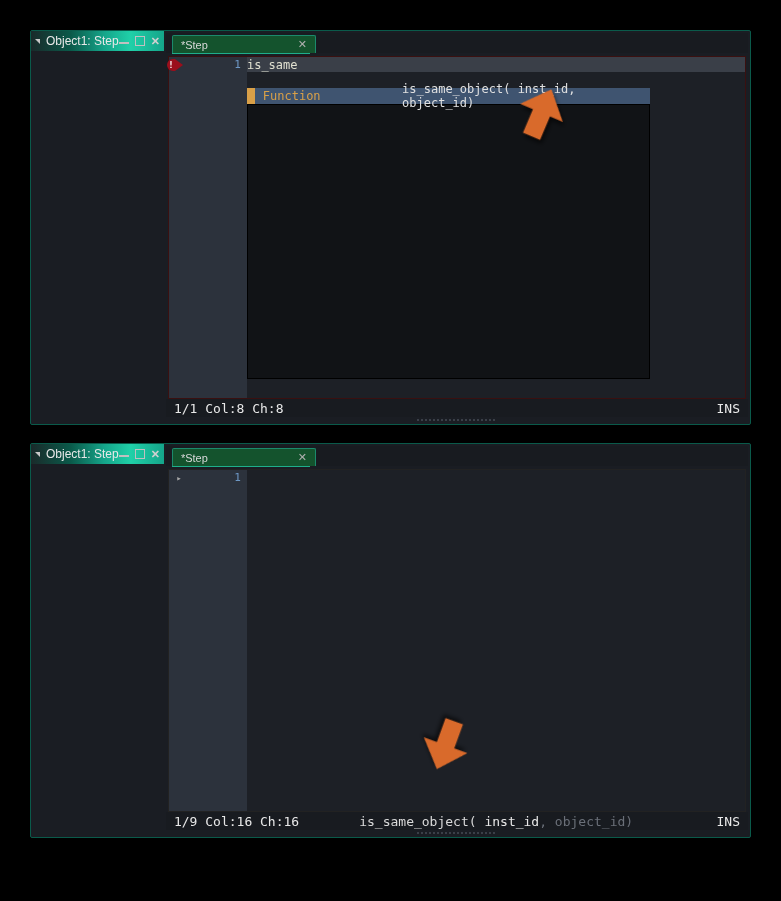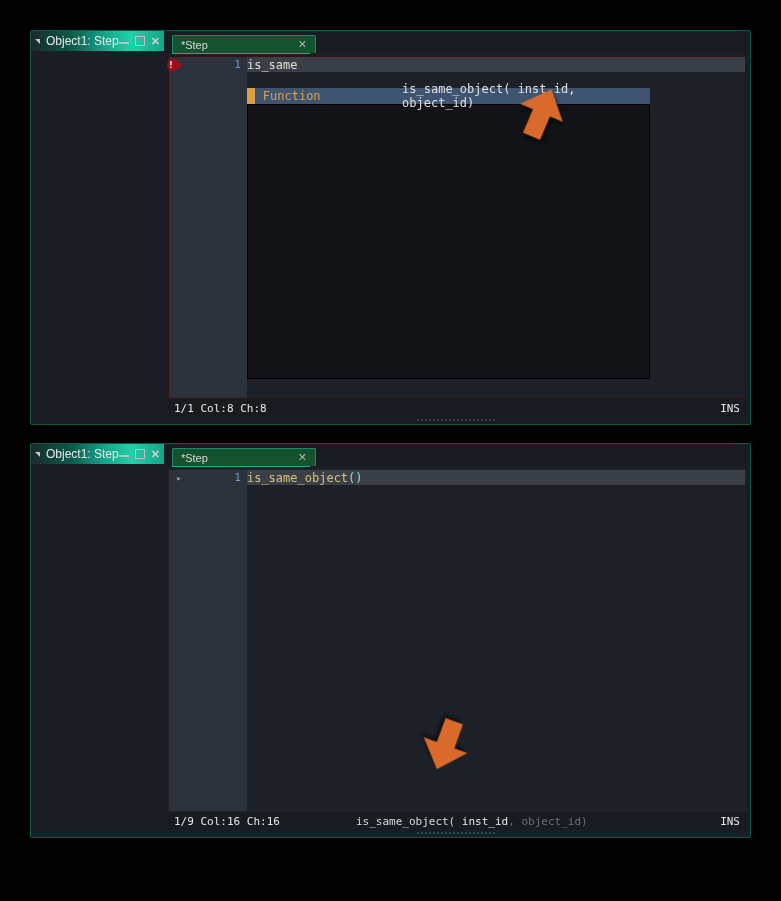--- a/index.html
+++ b/index.html
@@ -158,23 +158,23 @@
     background: #111316;
     border: 1px solid #000;
   }
   .statusbar {
     height: 18px;
     background: #181b20;
     color: #e8e8e8;
     display: flex;
     align-items: center;
     padding: 0 8px;
-    font-size: 11px;
+    font-size: 13px;
     font-family: Consolas, monospace;
-    gap: 28px;
+    gap: 12px;
   }
   .statusbar .pos { }
   .statusbar .sig-fn { color: #d9d9d9; margin-left: 48px; }
   .statusbar .sig-cur { color: #e8e8e8; }
   .statusbar .sig-rest { color: #6a6f78; }
   .statusbar .ins { margin-left: auto; }
   .grip { height: 5px; display:flex; justify-content:center; align-items:center;}
   .grip .dots { width:80px; height:2px; background: repeating-linear-gradient(90deg,#3a3f48 0 2px, transparent 2px 4px);}
   .arrow {
     position: absolute;
@@ -268,24 +268,20 @@
     <div class="editor noerr" style="position:relative;">
       <div class="gutter">
         <div class="gline">
           <div class="gmark-area" style="color:#a8a8a8;font-size:9px;">
               <span>▸</span>
             </div>
           <div class="glnum">1</div>
         </div>
       </div>
       <div class="code">
-        <div class="cline">
-          <span class="fn">is_same_object</span>
-            <span class="paren">()</span>
-        </div>
         <svg class="arrow" style="top:245px; left:170px; transform: rotate(200deg);" viewBox="0 0 50 50">
           <polygon points="25,2 45,24 33,24 33,46 17,46 17,24 5,24" fill="#d96a2b"></polygon>
         </svg>
       </div>
     </div>
     <div class="statusbar">
       <span class="pos">1/9 Col:16 Ch:16</span>
       <span>
         <span class="sig-fn">is_same_object(</span><span class="sig-cur"> inst_id</span><span class="sig-rest">, </span><span class="sig-rest">object_id)</span>
       </span>

